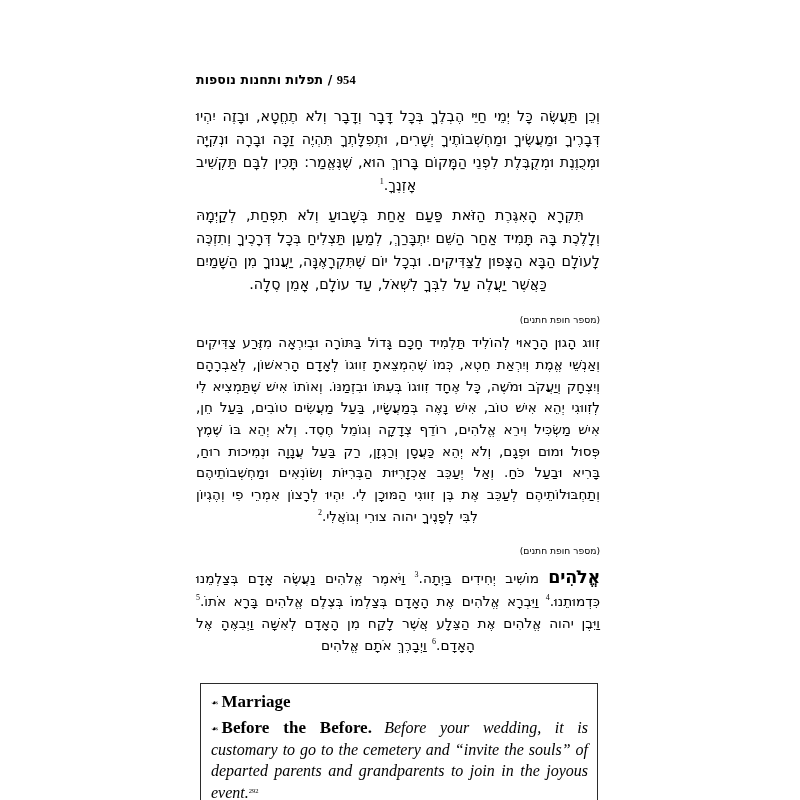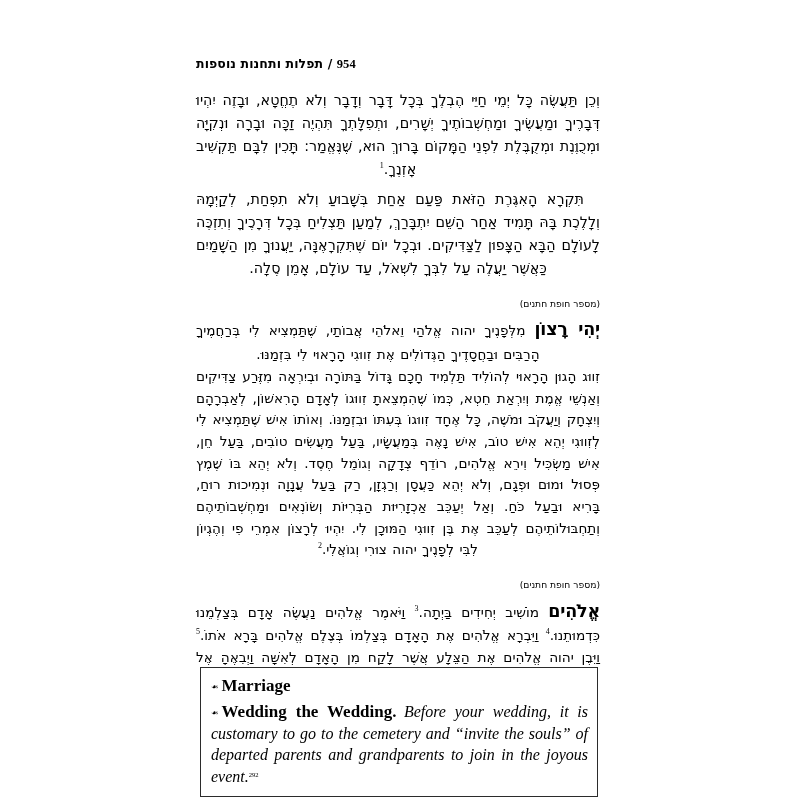--- a/index.html
+++ b/index.html
@@ -14,20 +14,21 @@
     font-family: "Liberation Serif", "DejaVu Serif", serif;
     color: #000000;
   }
 
   .page {
     position: relative;
     width: 800px;
     height: 632px;
     background: #ffffff;
     box-sizing: border-box;
+    margin-top: 16px;
   }
 
   .content {
     position: absolute;
     left: 196px;
     top: 56px;
     width: 404px;
   }
 
   
@@ -156,31 +157,30 @@
       <span>תפלות ותחנות נוספות</span>
     </div>
 
     <p class="heb p1"><span>וְכֵן תַּעֲשֶׂה כָּל יְמֵי חַיֵּי הֶבְלֶךָ בְּכָל דָּבָר וְדָבָר וְלֹא תֶחֱטָא, וּבָזֶה יִהְיוּ דְּבָרֶיךָ וּמַעֲשֶׂיךָ וּמַחְשְׁבוֹתֶיךָ יְשָׁרִים, וּתְפִלָּתְךָ תִּהְיֶה זַכָּה וּבָרָה וּנְקִיָּה וּמְכֻוֶּנֶת וּמְקֻבֶּלֶת לִפְנֵי הַמָּקוֹם בָּרוּךְ הוּא, שֶׁנֶּאֱמַר: תָּכִין לִבָּם תַּקְשִׁיב אָזְנֶךָ.</span><sup class="fn">1</sup></p>
 
     <p class="heb p2">תִּקְרָא הָאִגֶּרֶת הַזֹּאת פַּעַם אַחַת בְּשָׁבוּעַ וְלֹא תִפְחַת, לְקַיְּמָהּ וְלָלֶכֶת בָּהּ תָּמִיד אַחַר הַשֵּׁם יִתְבָּרַךְ, לְמַעַן תַּצְלִיחַ בְּכָל דְּרָכֶיךָ וְתִזְכֶּה לָעוֹלָם הַבָּא הַצָּפוּן לַצַּדִּיקִים. וּבְכָל יוֹם שֶׁתִּקְרָאֶנָּה, יַעֲנוּךָ מִן הַשָּׁמַיִם כַּאֲשֶׁר יַעֲלֶה עַל לִבְּךָ לִשְׁאֹל, עַד עוֹלָם, אָמֵן סֶלָה.</p>
 
     <div class="section">
       <div class="sec-sub">(מספר חופת חתנים)</div>
 
-      <p class="heb prayer"><span class="bigword">יְהִי רָצוֹן</span> <span>מִלְּפָנֶיךָ יהוה אֱלֹהַי וֵאלֹהֵי אֲבוֹתַי, שֶׁתַּמְצִיא לִי בְּרַחֲמֶיךָ הָרַבִּים וּבַחֲסָדֶיךָ הַגְּדוֹלִים אֶת זִווּגִי הָרָאוּי לִי בִּזְמַנּוּ.</span></p>
 
       <p class="heb prayer"><span>זִווּג הָגוּן הָרָאוּי לְהוֹלִיד תַּלְמִיד חָכָם גָּדוֹל בַּתּוֹרָה וּבְיִרְאָה מִזֶּרַע צַדִּיקִים וְאַנְשֵׁי אֱמֶת וְיִרְאַת חֵטְא, כְּמוֹ שֶׁהִמְצֵאתָ זִווּגוֹ לְאָדָם הָרִאשׁוֹן, לְאַבְרָהָם וְיִצְחָק וְיַעֲקֹב וּמֹשֶׁה, כָּל אֶחָד זִווּגוֹ בְּעִתּוֹ וּבִזְמַנּוֹ. וְאוֹתוֹ אִישׁ שֶׁתַּמְצִיא לִי לְזִווּגִי יְהֵא אִישׁ טוֹב, אִישׁ נָאֶה בְּמַעֲשָׂיו, בַּעַל מַעֲשִׂים טוֹבִים, בַּעַל חֵן, אִישׁ מַשְׂכִּיל וִירֵא אֱלֹהִים, רוֹדֵף צְדָקָה וְגוֹמֵל חֶסֶד. וְלֹא יְהֵא בּוֹ שֶׁמֶץ פְּסוּל וּמוּם וּפְגָם, וְלֹא יְהֵא כַּעֲסָן וְרַגְזָן, רַק בַּעַל עֲנָוָה וּנְמִיכוּת רוּחַ, בָּרִיא וּבַעַל כֹּחַ. וְאַל יְעַכֵּב אַכְזָרִיּוּת הַבְּרִיּוֹת וְשׂוֹנְאִים וּמַחְשְׁבוֹתֵיהֶם וְתַחְבּוּלוֹתֵיהֶם לְעַכֵּב אֶת בֶּן זִווּגִי הַמּוּכָן לִי. יִהְיוּ לְרָצוֹן אִמְרֵי פִי וְהֶגְיוֹן לִבִּי לְפָנֶיךָ יהוה צוּרִי וְגוֹאֲלִי.</span><sup class="fn">2</sup></p>
     </div>
 
     <div class="section">
       <div class="sec-sub">(מספר חופת חתנים)</div>
 
       <p class="heb prayer-b"><span class="bigword">אֱלֹהִים</span> <span>מוֹשִׁיב יְחִידִים בַּיְתָה.</span><sup class="fn">3</sup> <span>וַיֹּאמֶר אֱלֹהִים נַעֲשֶׂה אָדָם בְּצַלְמֵנוּ כִּדְמוּתֵנוּ.</span><sup class="fn">4</sup> <span>וַיִּבְרָא אֱלֹהִים אֶת הָאָדָם בְּצַלְמוֹ בְּצֶלֶם אֱלֹהִים בָּרָא אֹתוֹ.</span><sup class="fn">5</sup> <span>וַיִּבֶן יהוה אֱלֹהִים אֶת הַצֵּלָע אֲשֶׁר לָקַח מִן הָאָדָם לְאִשָּׁה וַיְבִאֶהָ אֶל הָאָדָם.</span><sup class="fn">6</sup> <span>וַיְבָרֶךְ אֹתָם אֱלֹהִים</span></p>
     </div>
 
   </div>
 
   <div class="commentary">
     <p class="comm-line first"><span class="leaf">❧</span><span class="comm-head">Marriage</span></p>
-    <p class="comm-line"><span class="leaf">❧</span><span class="comm-head">Wedding the Wedding.</span> <span class="comm-body">Before your wedding, it is customary to go to the cemetery and “invite the souls” of departed parents and grandparents to join in the joyous event.</span><sup class="fn-small">292</sup></p>
+    <p class="comm-line"><span class="leaf">❧</span><span class="comm-head">Before the Before.</span> <span class="comm-body">Before your wedding, it is customary to go to the cemetery and “invite the souls” of departed parents and grandparents to join in the joyous event.</span><sup class="fn-small">292</sup></p>
   </div>
 
 </div>
 
 </body></html>

